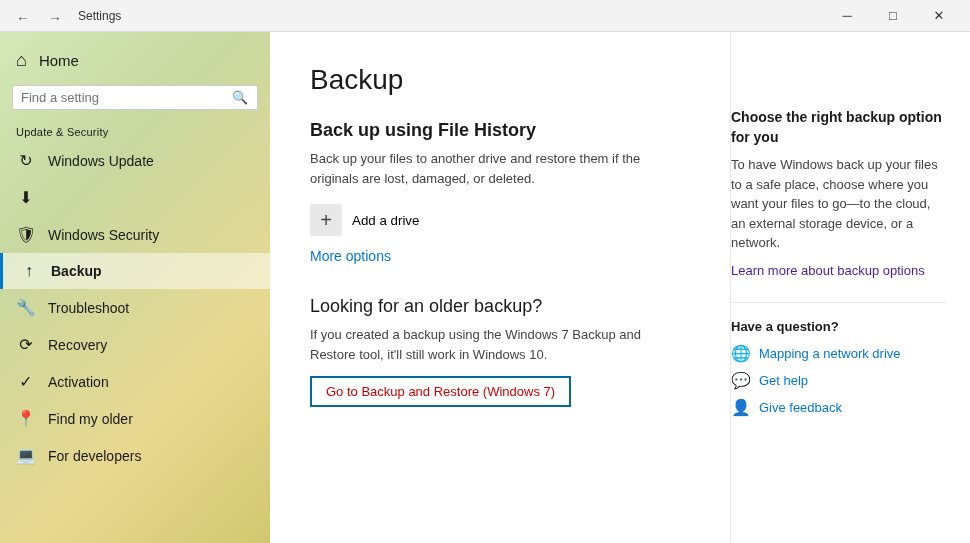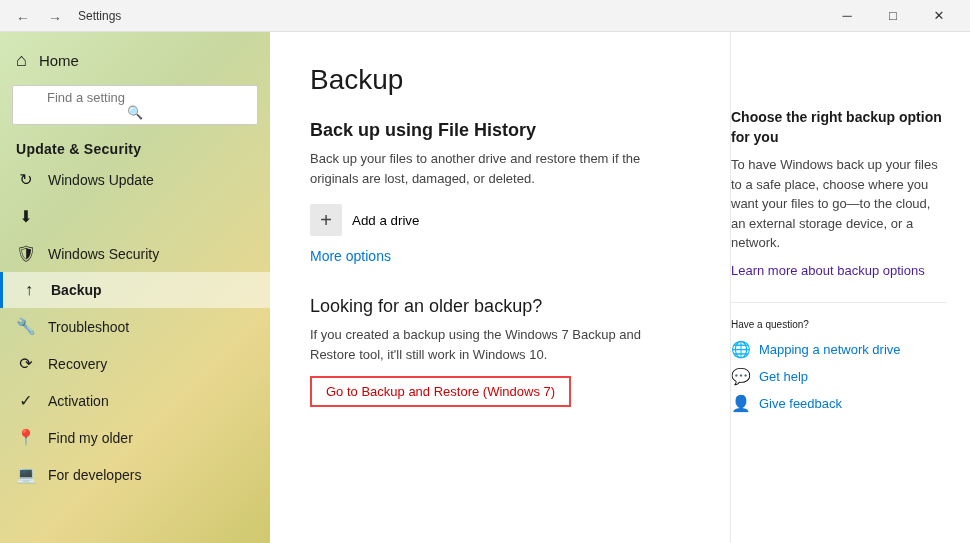--- a/index.html
+++ b/index.html
@@ -34,29 +34,29 @@
       overflow-y: auto; padding-top: 8px;
     }
     .sidebar-home {
       display: flex; align-items: center; gap: 12px;
       padding: 10px 16px; cursor: pointer; font-size: 15px; color: #1a1a1a;
     }
     .sidebar-home .home-icon { font-size: 18px; }
 
     .search-box {
       margin: 4px 12px 8px 12px; display: flex; align-items: center;
-      background: white; border: 1px solid #ccc; border-radius: 2px; padding: 4px 8px; flex-direction: column;
+      background: white; border: 1px solid #ccc; border-radius: 2px; padding: 4px 8px;
     }
     .search-box input {
       border: none; outline: none; flex: 1; font-size: 13px; background: transparent;
     }
     .search-box .search-icon { color: #666; font-size: 13px; }
 
     .sidebar-section-title {
-      font-size: 14px; font-weight: 700; color: #1a1a1a;
+      font-size: 11px; font-weight: 400; color: #1a1a1a;
       padding: 8px 16px 4px 16px; letter-spacing: 0.02em;
     }
 
     .sidebar-item {
       display: flex; align-items: center; gap: 12px;
       padding: 9px 16px; cursor: pointer; font-size: 14px; color: #1a1a1a;
       position: relative;
     }
     .sidebar-item.active {
       background: rgba(255,255,255,0.5);
@@ -83,31 +83,31 @@
       display: flex; align-items: center; justify-content: center;
       font-size: 20px; color: #444;
     }
 
     .more-options-link { color: #0078d4; cursor: pointer; font-size: 14px; text-decoration: none; display: block; margin-bottom: 32px; }
 
     .older-backup-title { font-size: 18px; font-weight: 400; color: #1a1a1a; margin-bottom: 8px; }
     .older-backup-desc { font-size: 13px; color: #444; line-height: 1.5; max-width: 440px; margin-bottom: 12px; }
 
     .restore-btn {
-      display: inline-block; border: 2px solid #ef4444; color: #c00;
+      display: inline-block; border: 2px solid #0369a1; color: #c00;
       padding: 6px 14px; font-size: 13px; cursor: pointer; background: none;
       font-family: inherit;
     }
 
     
     .right-panel { width: 240px; min-width: 240px; background: white; padding: 32px 24px 32px 0; border-left: 1px solid #e8e8e8; }
     .right-panel-title { font-size: 14px; font-weight: 600; color: #1a1a1a; margin-bottom: 8px; line-height: 1.4; margin-top: 44px; }
     .right-panel-desc { font-size: 13px; color: #444; line-height: 1.5; margin-bottom: 10px; }
     .right-panel-link { color: #4c1d95; cursor: pointer; font-size: 13px; text-decoration: none; display: block; margin-bottom: 24px; }
-    .right-panel-subtitle { font-size: 10px; font-weight: 400; color: #1a1a1a; margin-bottom: 10px; }
+    .right-panel-subtitle { font-size: 13px; font-weight: 700; color: #1a1a1a; margin-bottom: 10px; }
     .right-panel-action { display: flex; align-items: center; gap: 8px; margin-bottom: 8px; cursor: pointer; }
     .right-panel-action-icon { font-size: 16px; color: #555; }
     .right-panel-action-label { color: #0078d4; font-size: 13px; }
 
     .divider { border: none; border-top: 1px solid #e8e8e8; margin: 16px 0; }
   </style>
 </head>
 <body>
 
 <div class="title-bar">

